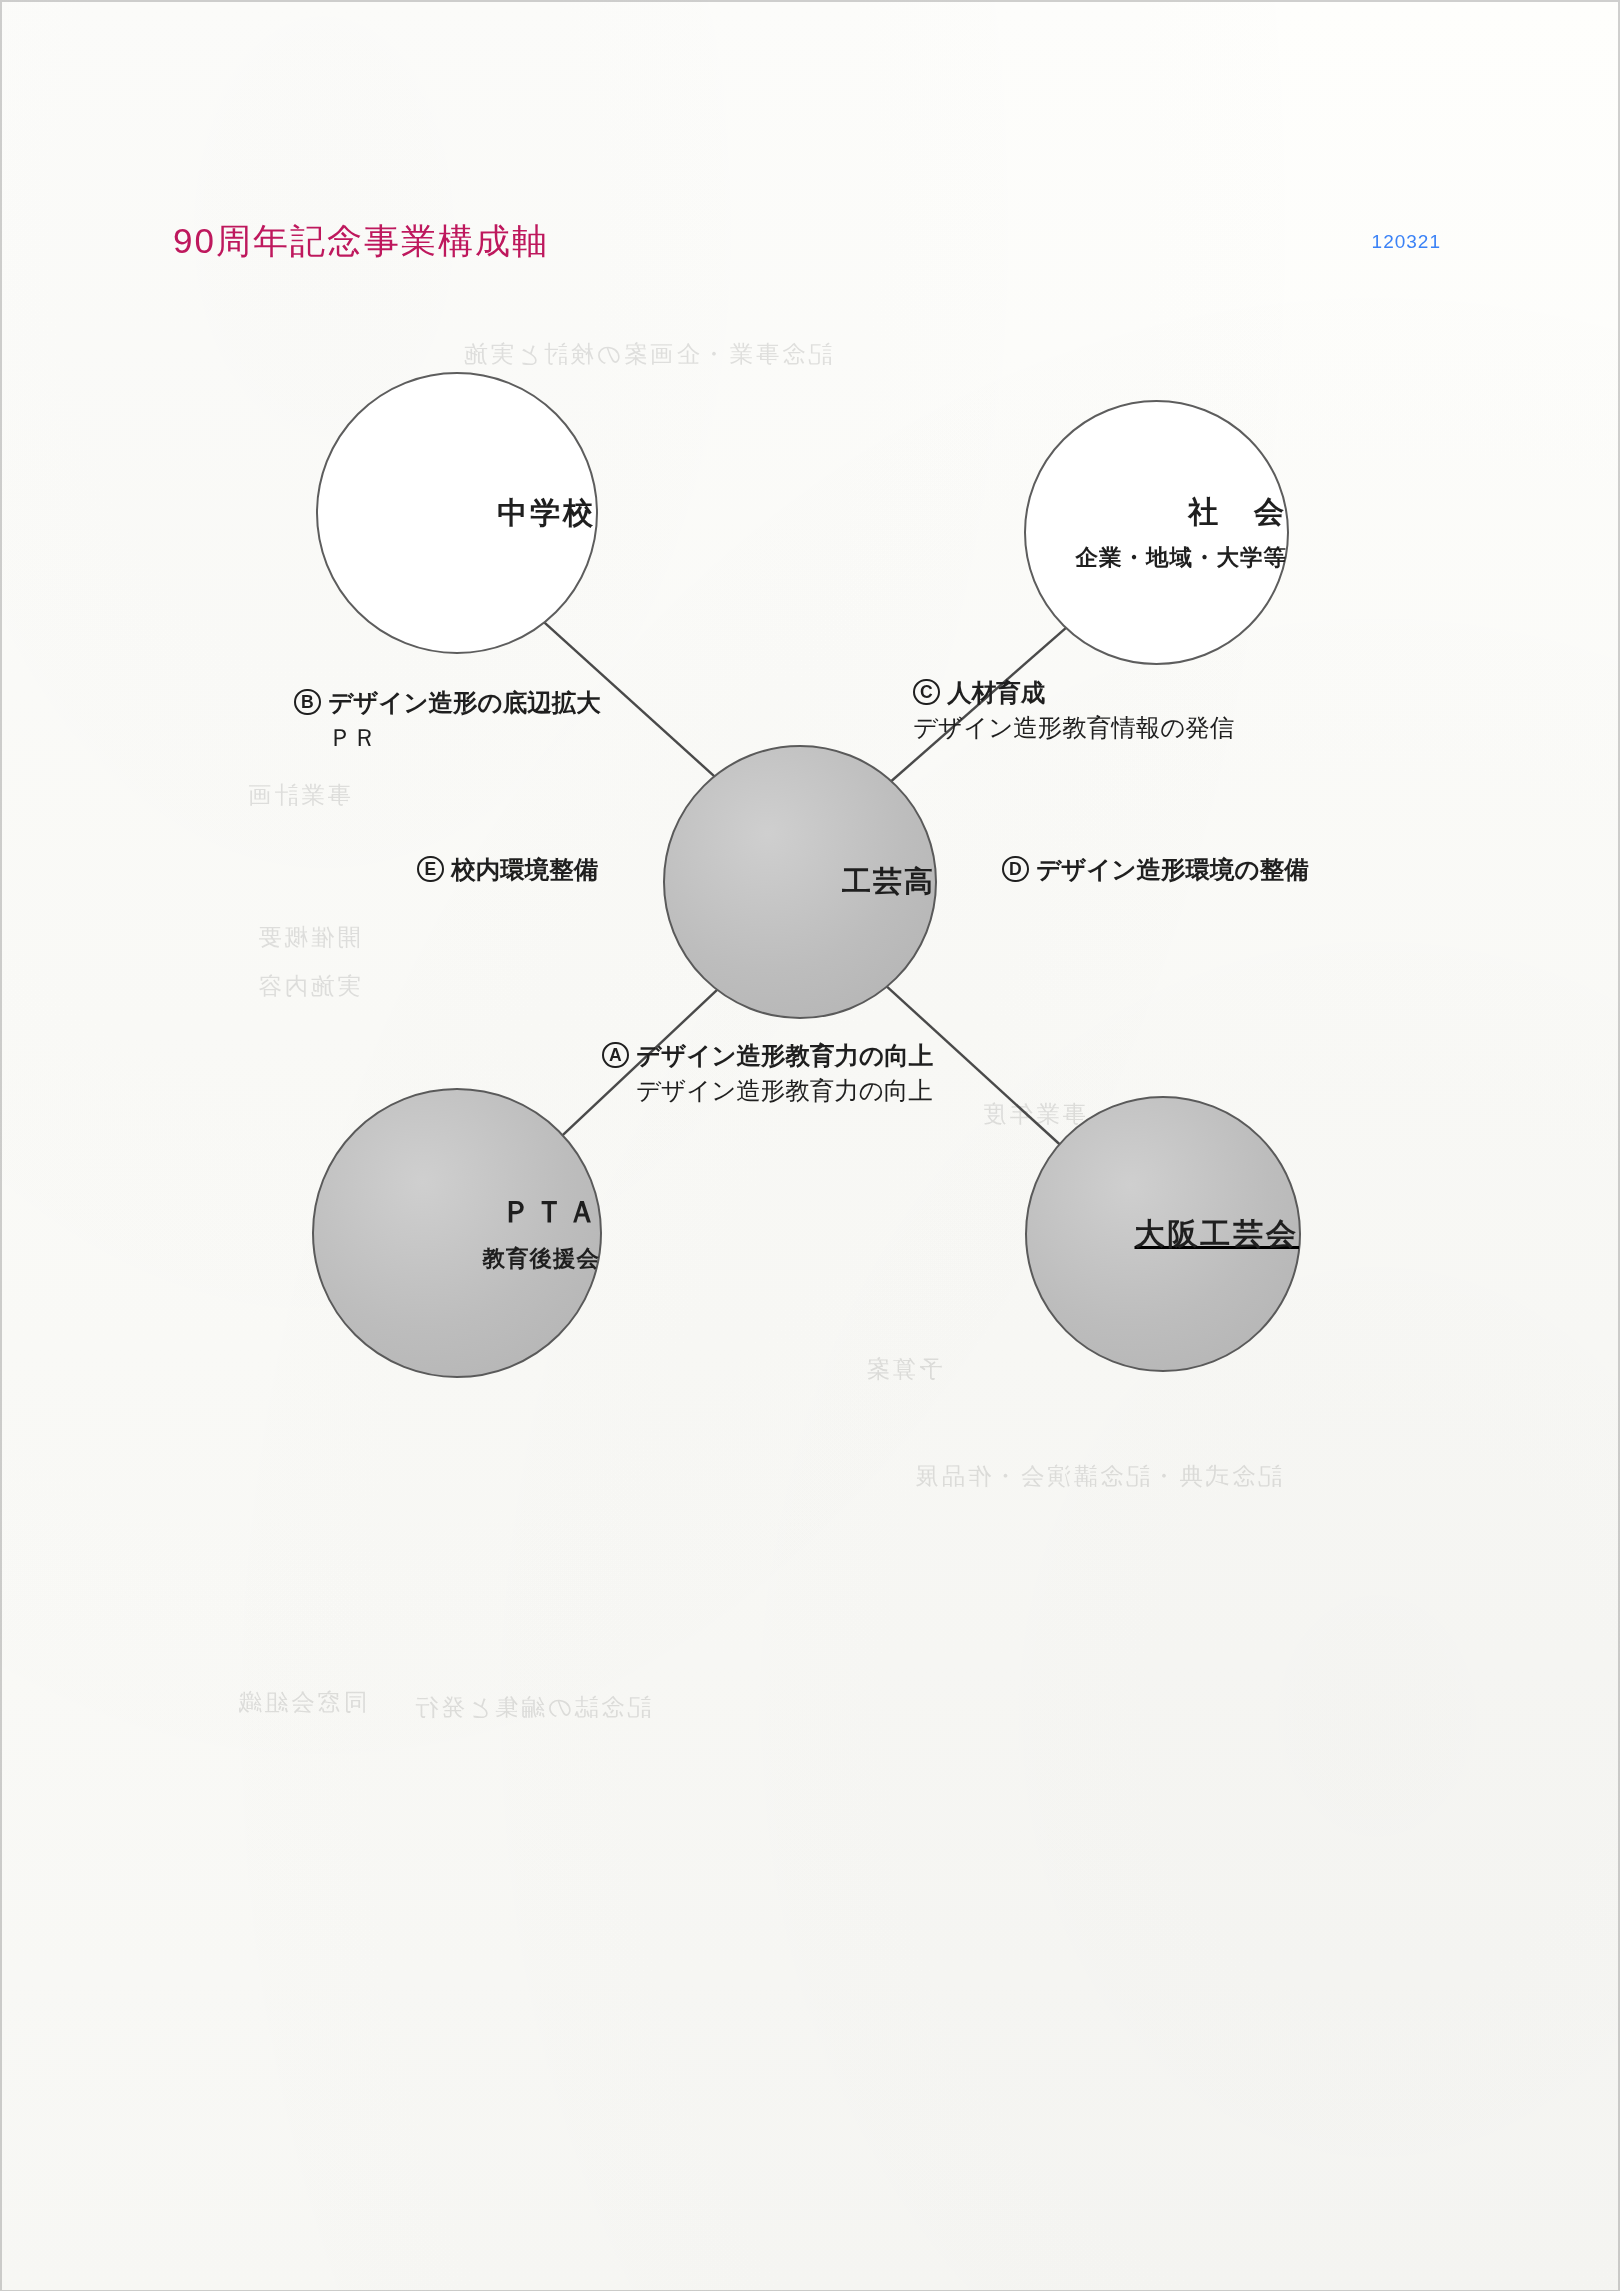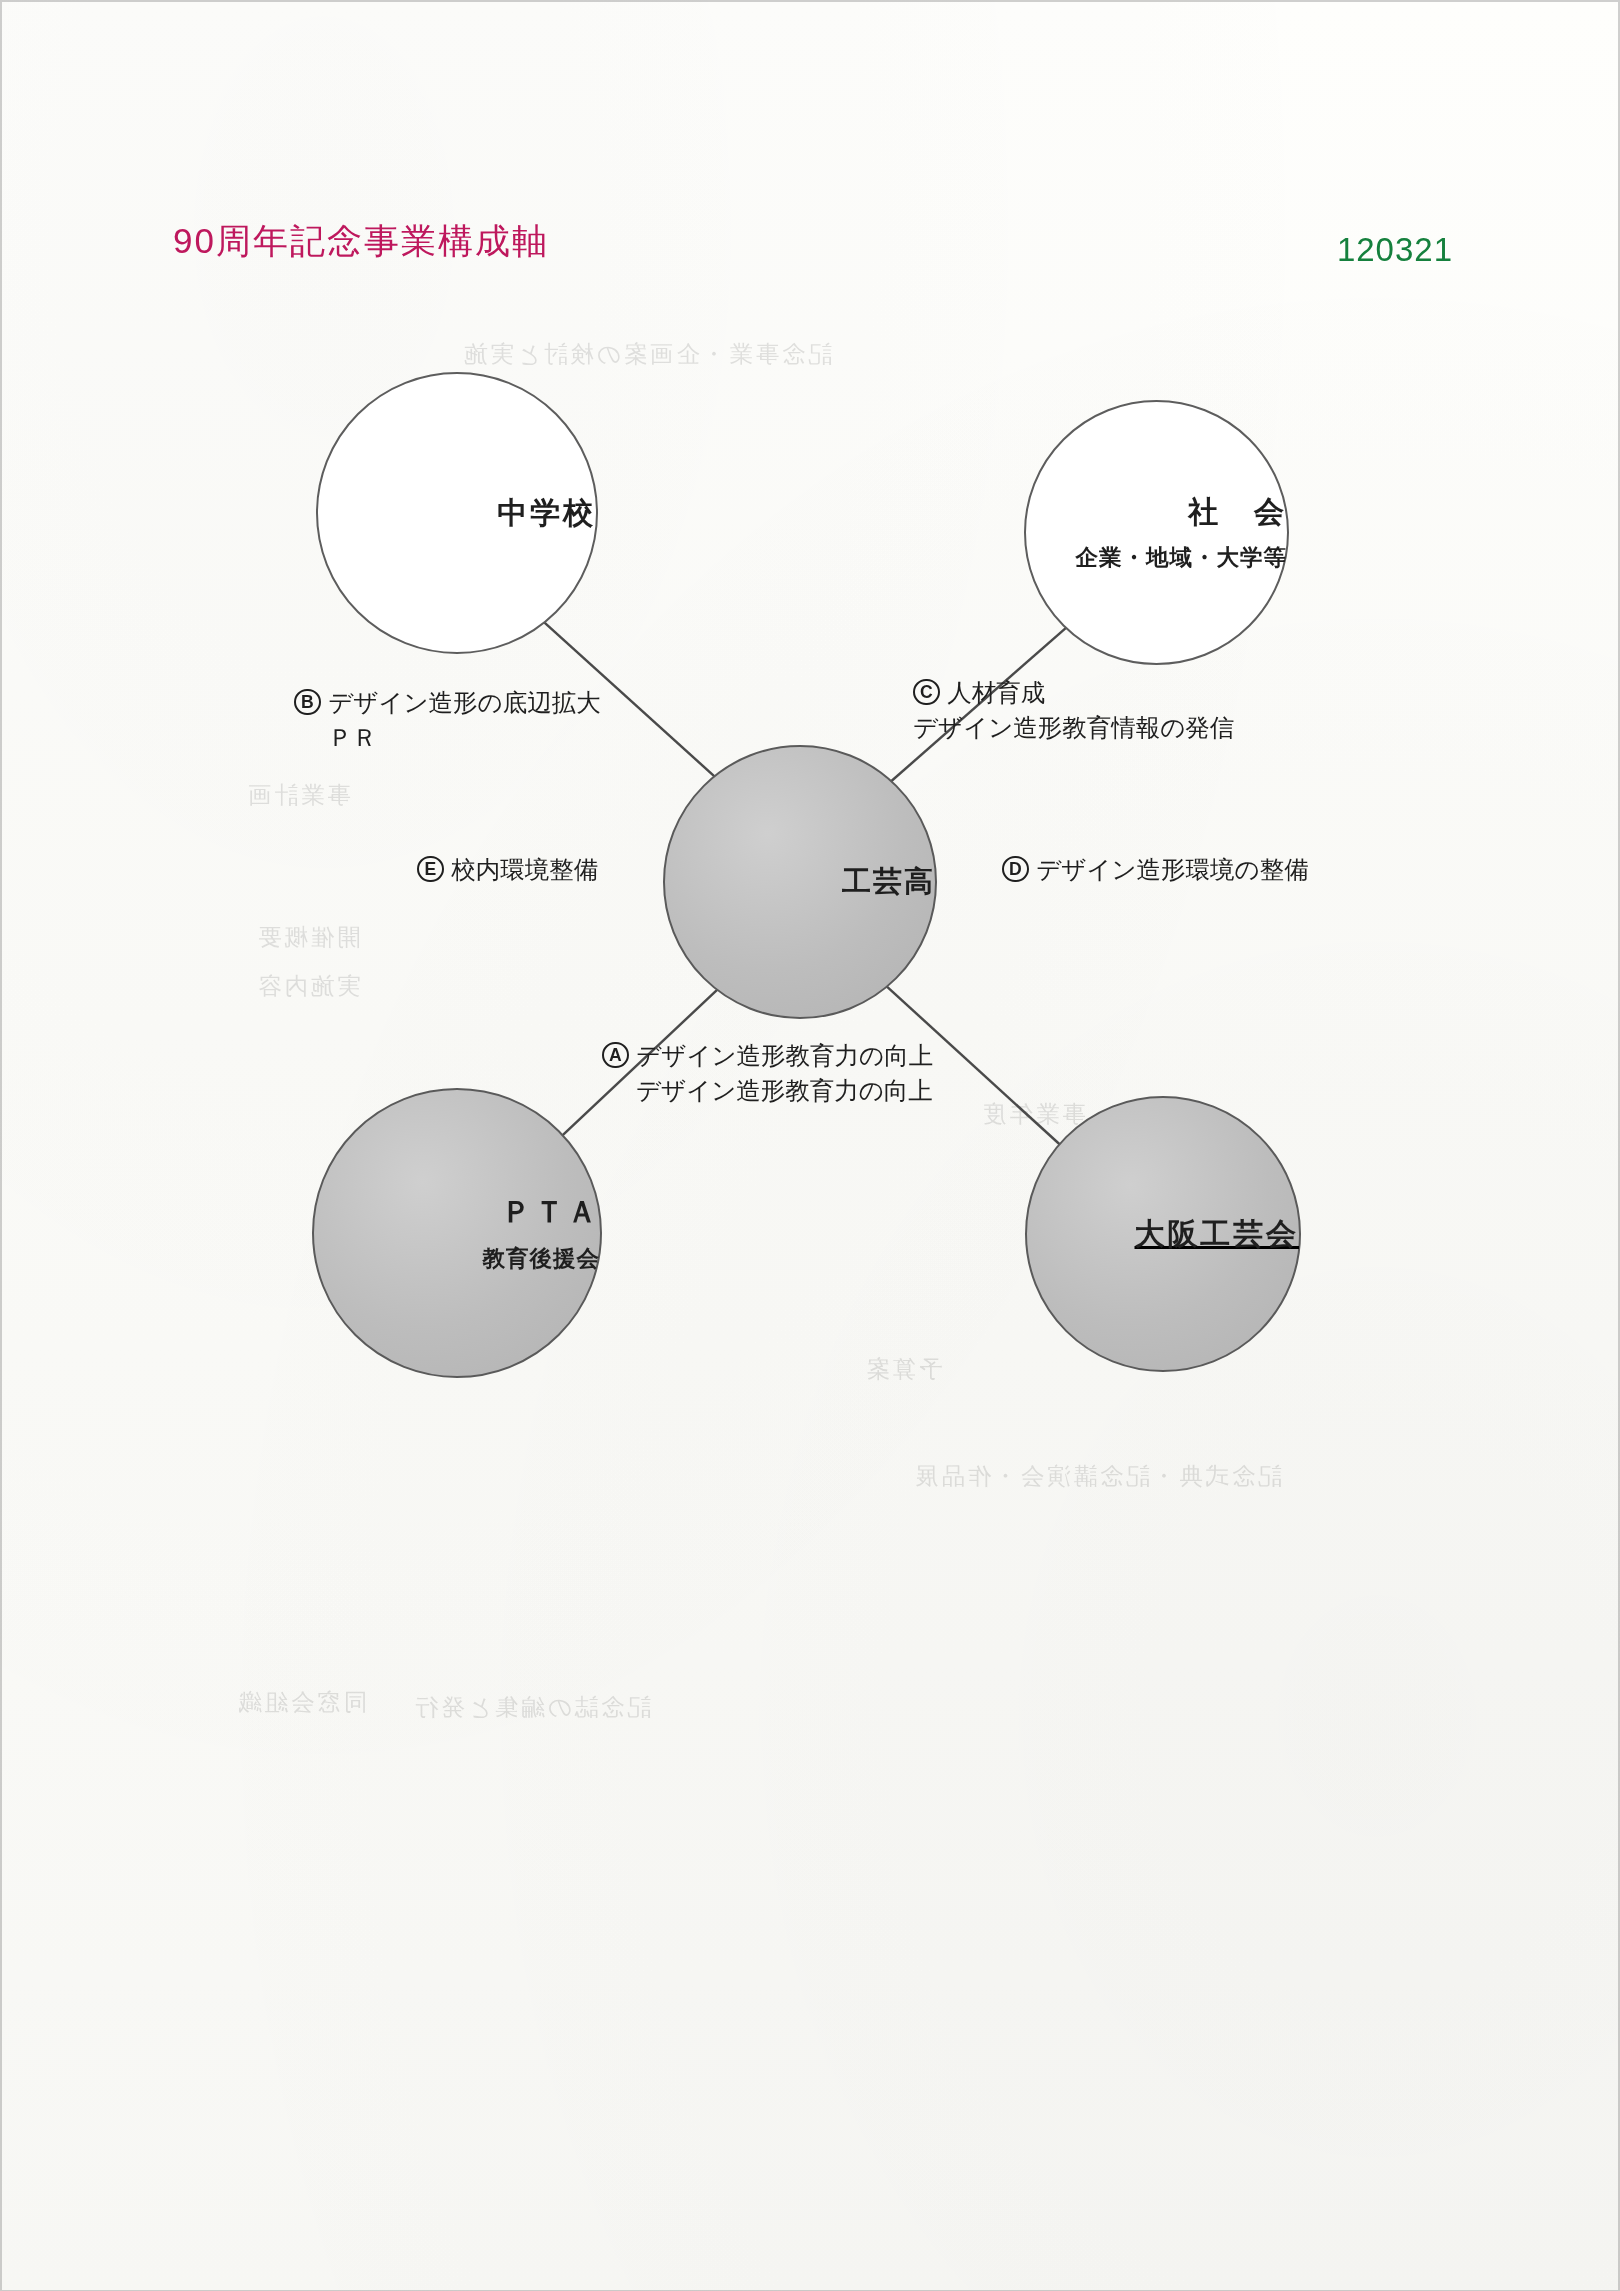--- a/index.html
+++ b/index.html
@@ -38,25 +38,25 @@
     position: absolute;
     left: 173px;
     top: 218px;
     font-size: 35px;
     letter-spacing: 2px;
     color: #be185d;
     white-space: nowrap;
   }
   .doc-code {
     position: absolute;
-    right: 167px;
+    right: 179px;
     top: 231px;
-    font-size: 33px;
+    font-size: 19px;
     letter-spacing: 1px;
-    color: #15803d;
+    color: #3b82f6;
   }
 
   
   .ghost {
     position: absolute;
     color: rgba(40,40,40,0.13);
     font-size: 23.5px;
     letter-spacing: 2.9px;
     white-space: nowrap;
     transform: scaleX(-1);
@@ -133,21 +133,21 @@
     height: 26.5px;
     min-width: 26.5px;
     border: 2px solid #1f1f1f;
     border-radius: 50%;
     font-size: 17.6px;
     font-weight: bold;
     margin-right: 7.8px;
     margin-top: 2.9px;
     box-sizing: border-box;
   }
-  .anno .txt { display: inline-block; }
+  .anno .txt { display: inline-block; font-weight: bold; }
   .anno .sub { padding-left: 34px; }
 
   #anno-b { left: 294px; top: 686px; }
   #anno-c { left: 913px; top: 676px; }
   #anno-e { left: 417px; top: 853px; }
   #anno-d { left: 1002px; top: 853px; }
   #anno-a { left: 602px; top: 1039px; }
 </style>
 </head>
 <body>

